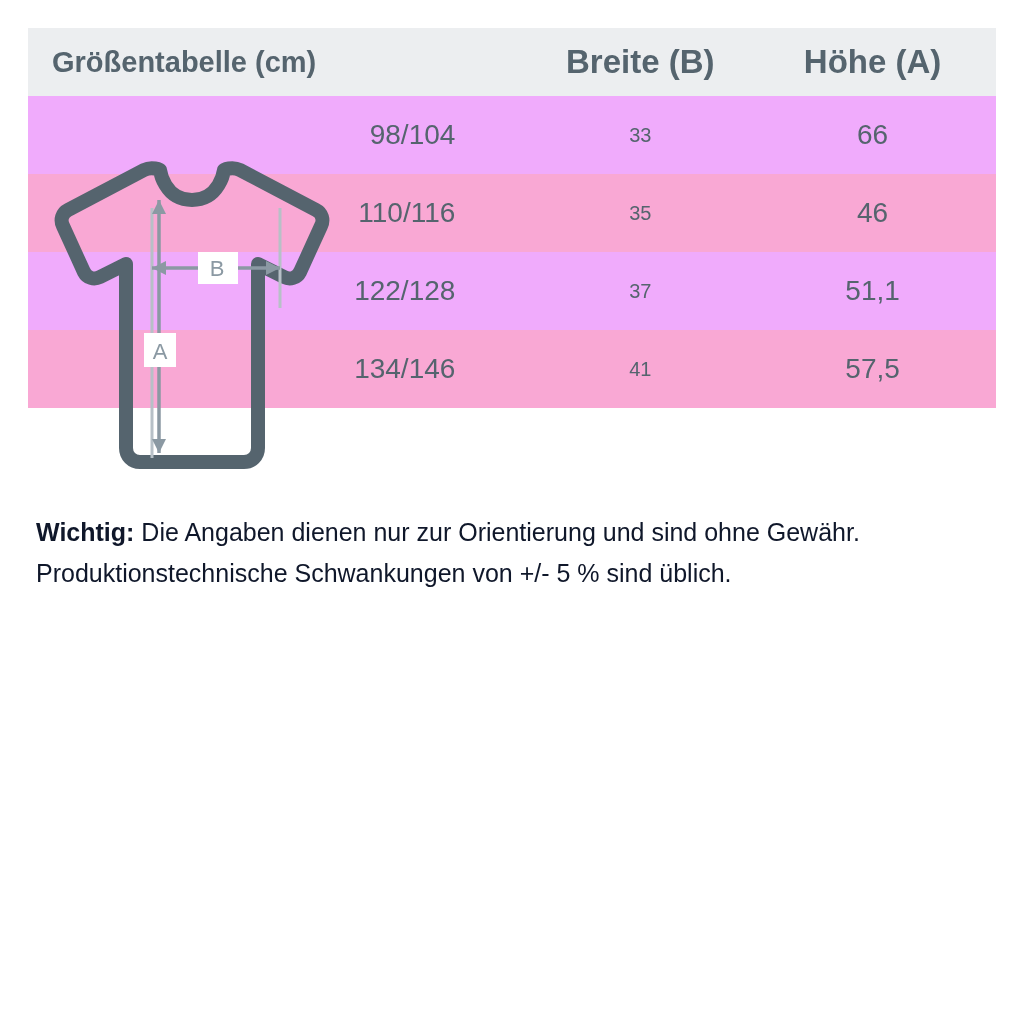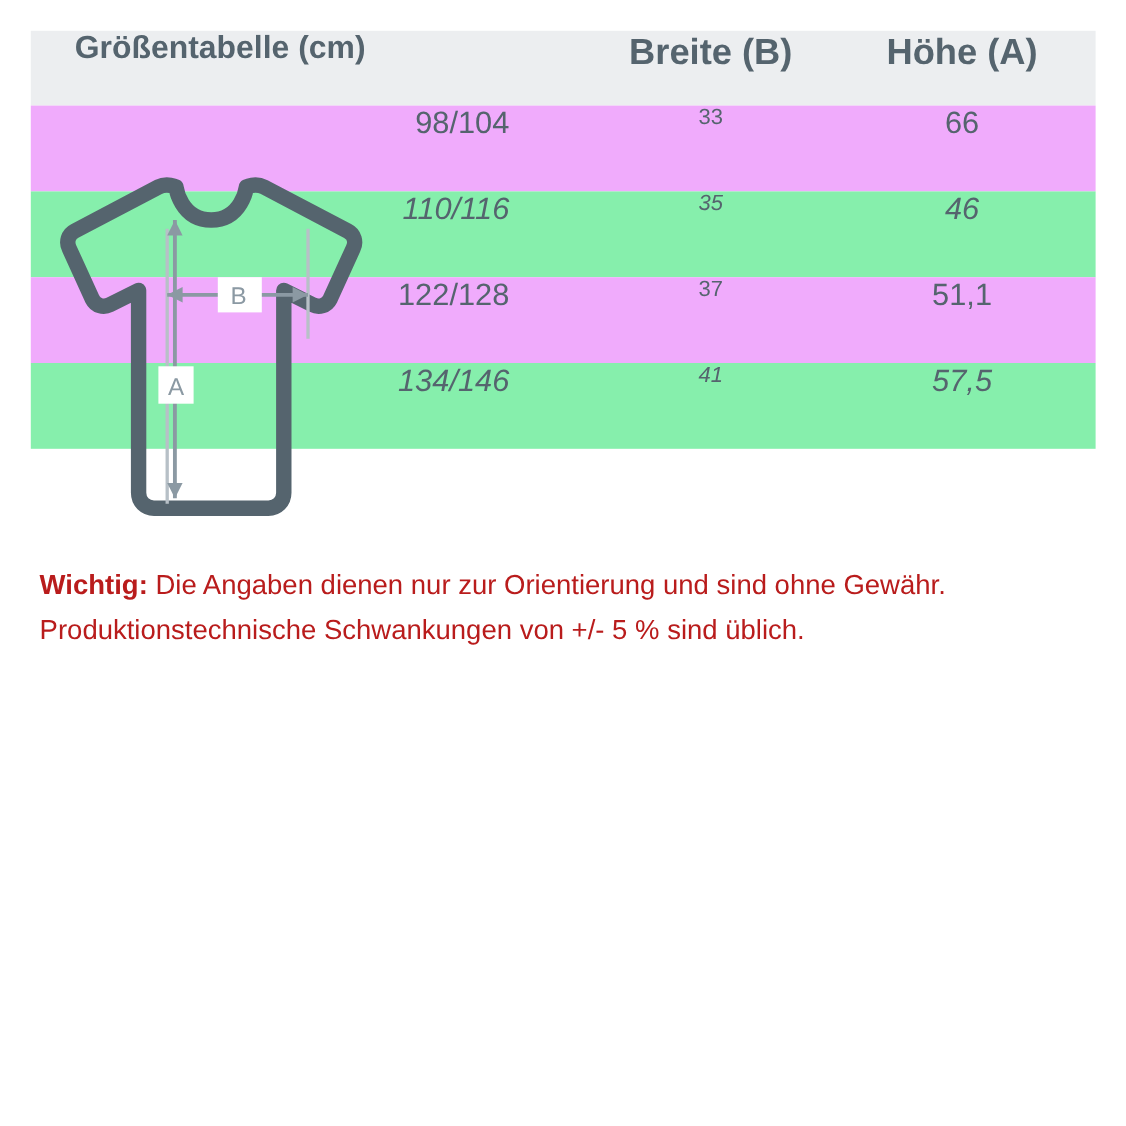--- a/index.html
+++ b/index.html
@@ -30,39 +30,37 @@
     width: 968px;
   }
 
   .table-grid {
     display: block;
     width: 100%;
   }
 
   .row {
     display: flex;
-    align-items: flex-start;
+    align-items: center;
     width: 100%;
     box-sizing: border-box;
-    padding-left: 16px;
   }
 
   .row.header {
     background: #eceef0;
     height: 68px;
   }
 
   .row.body-row {
     height: 78px;
     background: #f0abfc;
   }
 
   .row.body-row.alt {
-    background: #86efac;
-    font-style: italic;
+    background: #f9a8d4;
   }
 
   .cell {
     box-sizing: border-box;
     color: #55646e;
   }
 
   .cell.size {
     width: 52%;
     text-align: right;
@@ -105,21 +103,21 @@
   }
 
   
   .note {
     position: absolute;
     left: 36px;
     top: 512px;
     width: 950px;
     font-size: 25px;
     line-height: 1.62;
-    color: #b91c1c;
+    color: #0f172a;
   }
 </style>
 </head>
 <body>
 
 <div class="page">
 
   <div class="size-table">
     <div class="table-grid">
 

